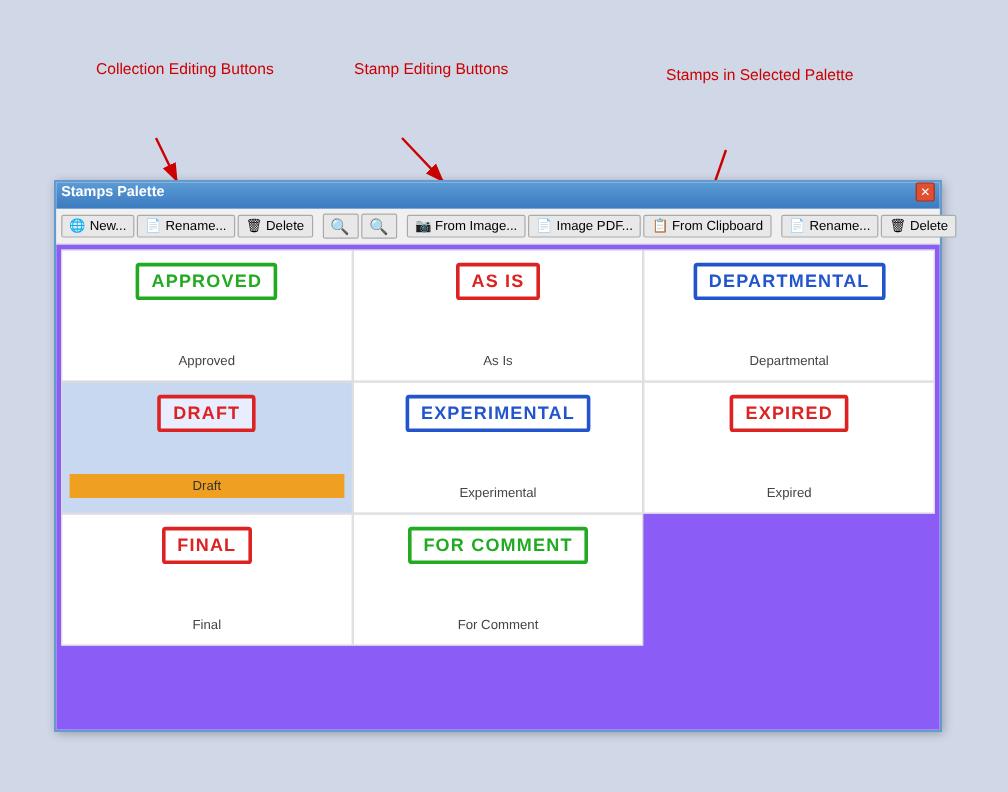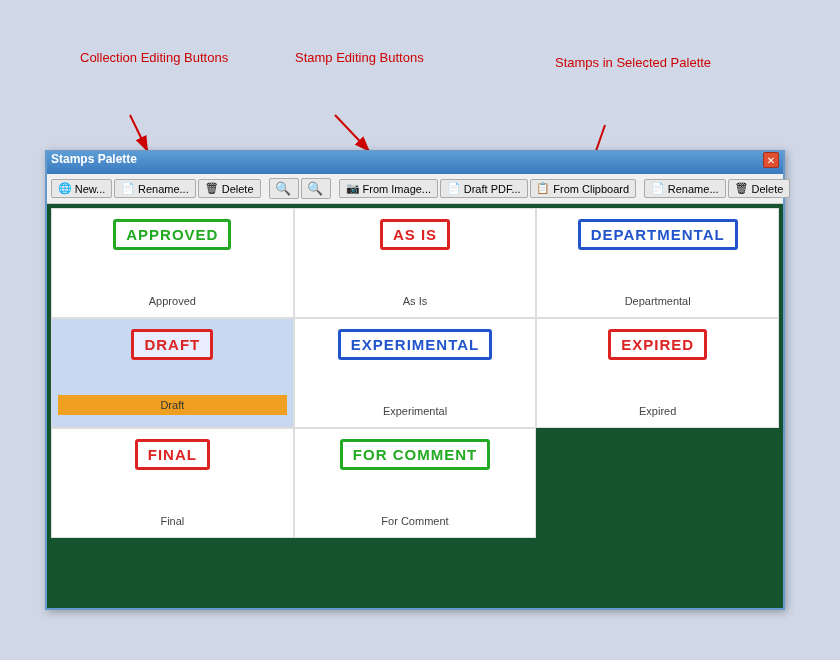--- a/index.html
+++ b/index.html
@@ -112,21 +112,21 @@
     .sidebar-item.selected {
       background: #d0e8ff;
     }
     .sidebar-item input[type="checkbox"] {
       margin: 0;
     }
 
     
     .stamp-area {
       flex: 1;
-      background: #14532d;
+      background: #8b5cf6;
       overflow-y: auto;
       padding: 4px;
     }
 
     
     .stamp-grid {
       display: grid;
       grid-template-columns: repeat(3, 1fr);
       gap: 0;
     }
@@ -241,21 +241,21 @@
     <button class="tb-btn">
       <span style="font-size:13px;">🔍</span>
     </button>
     <div class="tb-separator"></div>
     <button class="tb-btn">
       <span>📷</span>
       <span>From Image...</span>
     </button>
     <button class="tb-btn">
       <span>📄</span>
-      <span>Draft PDF...</span>
+      <span>Image PDF...</span>
     </button>
     <button class="tb-btn">
       <span>📋</span>
       <span>From Clipboard</span>
     </button>
     <div class="tb-separator"></div>
     <button class="tb-btn">
       <span>📄</span>
       <span>Rename...</span>
     </button>

